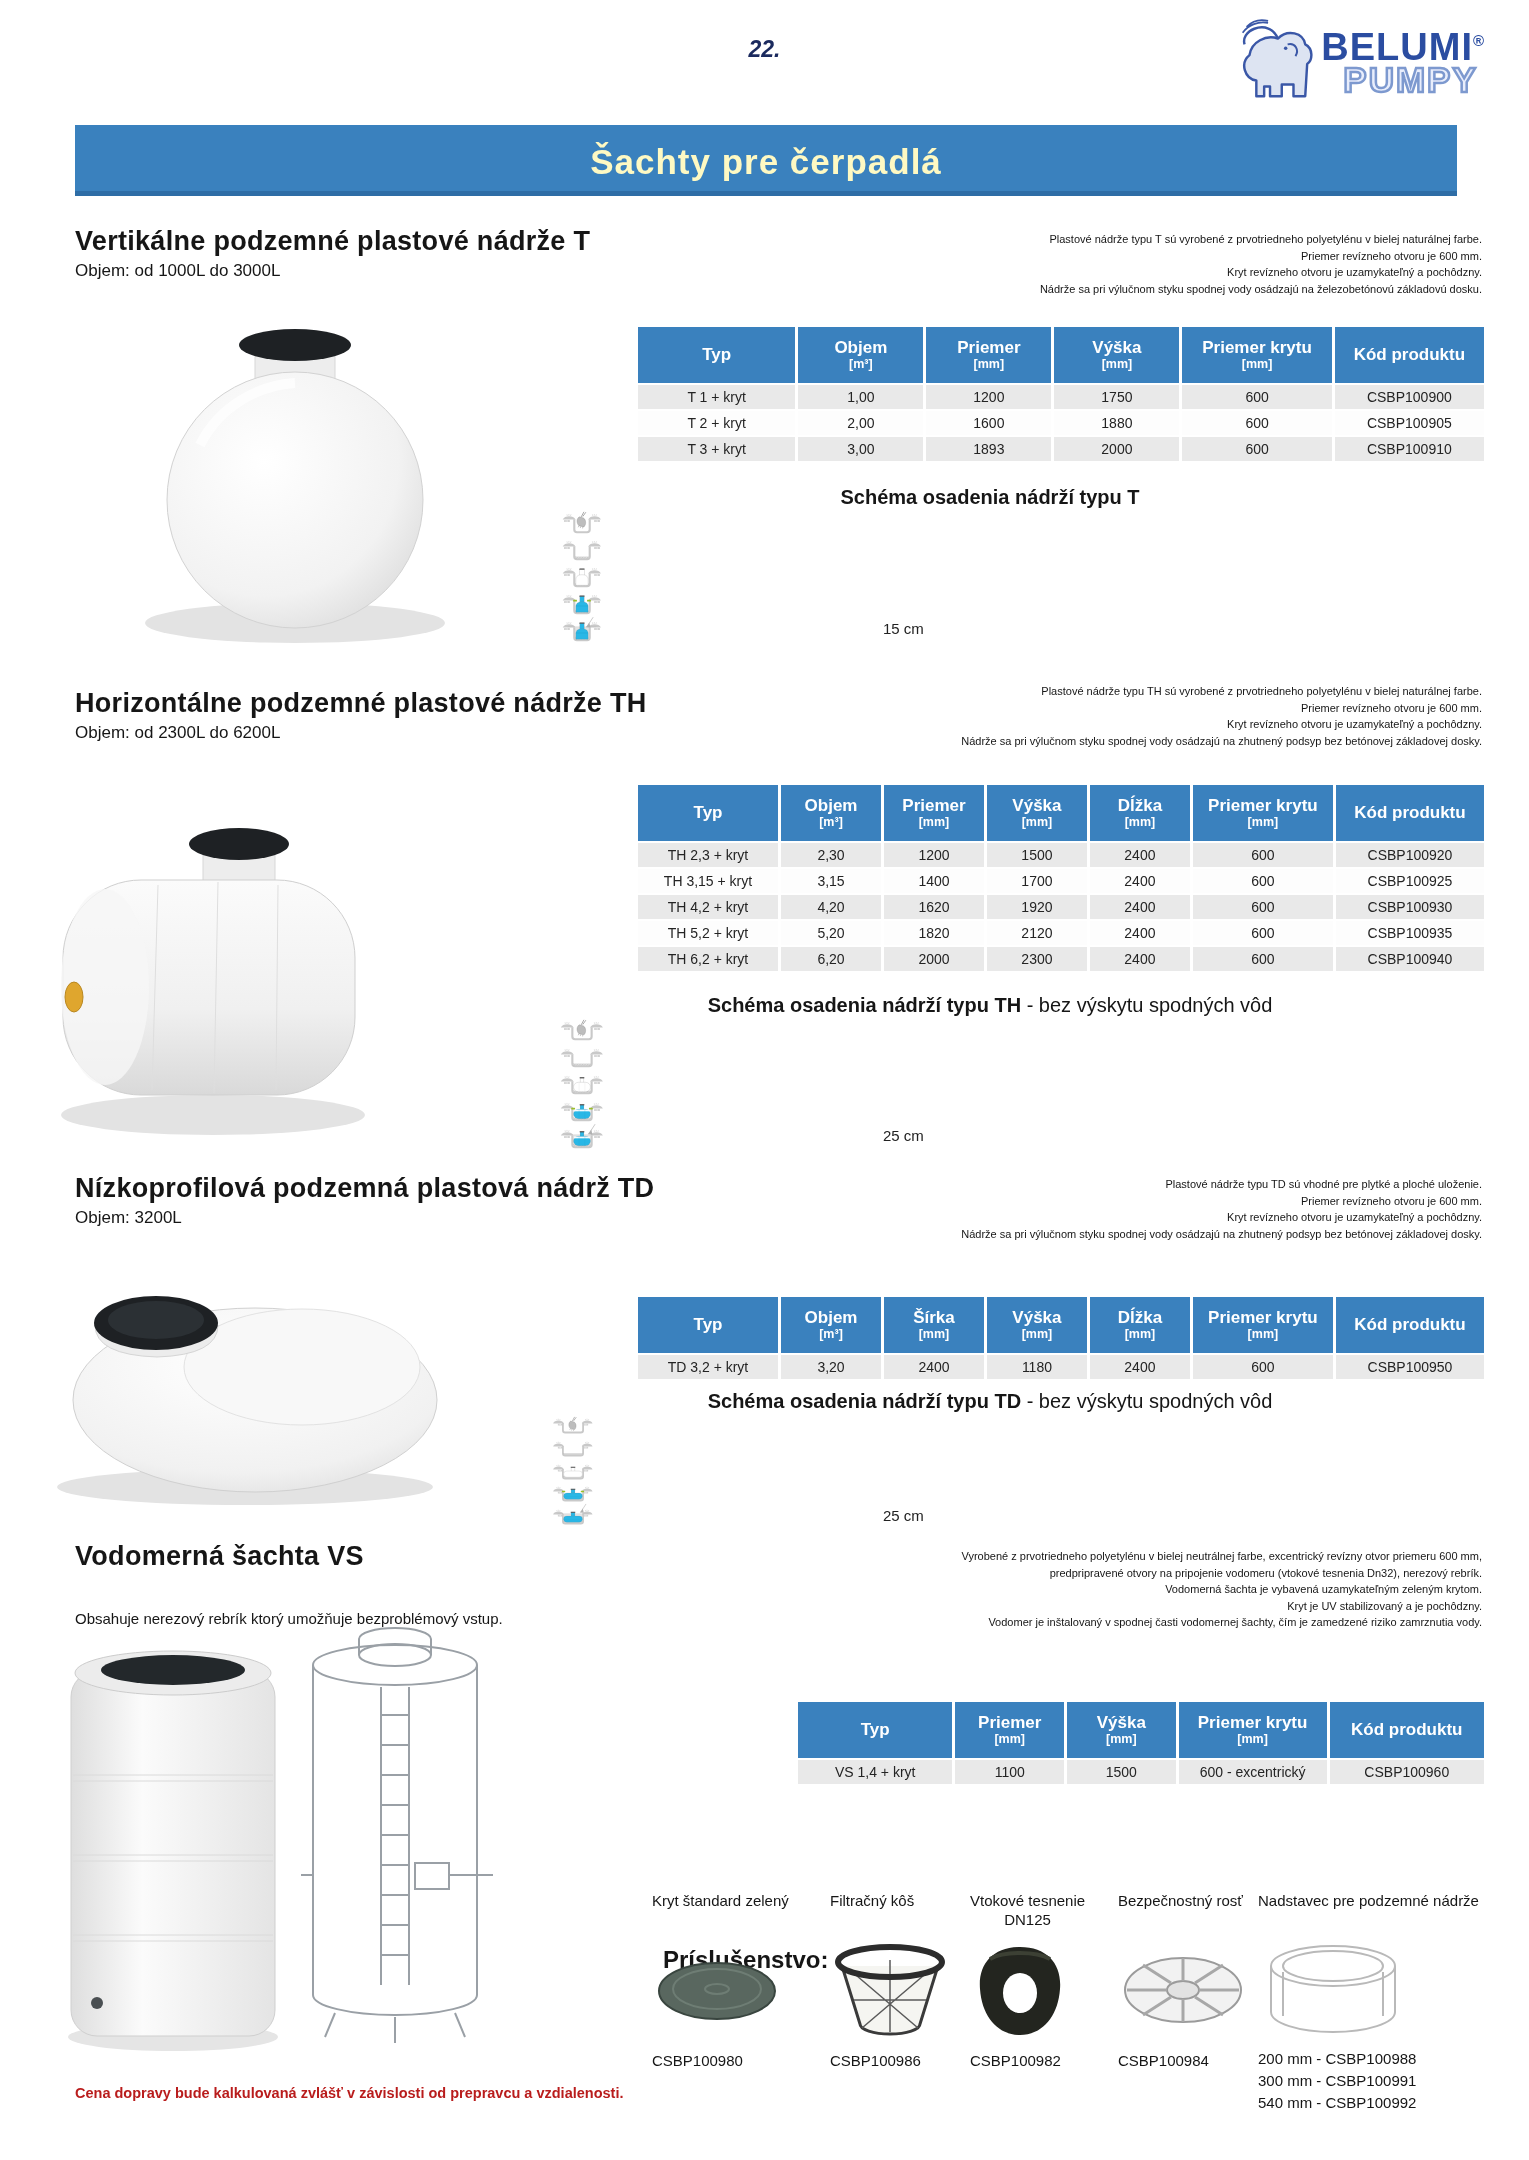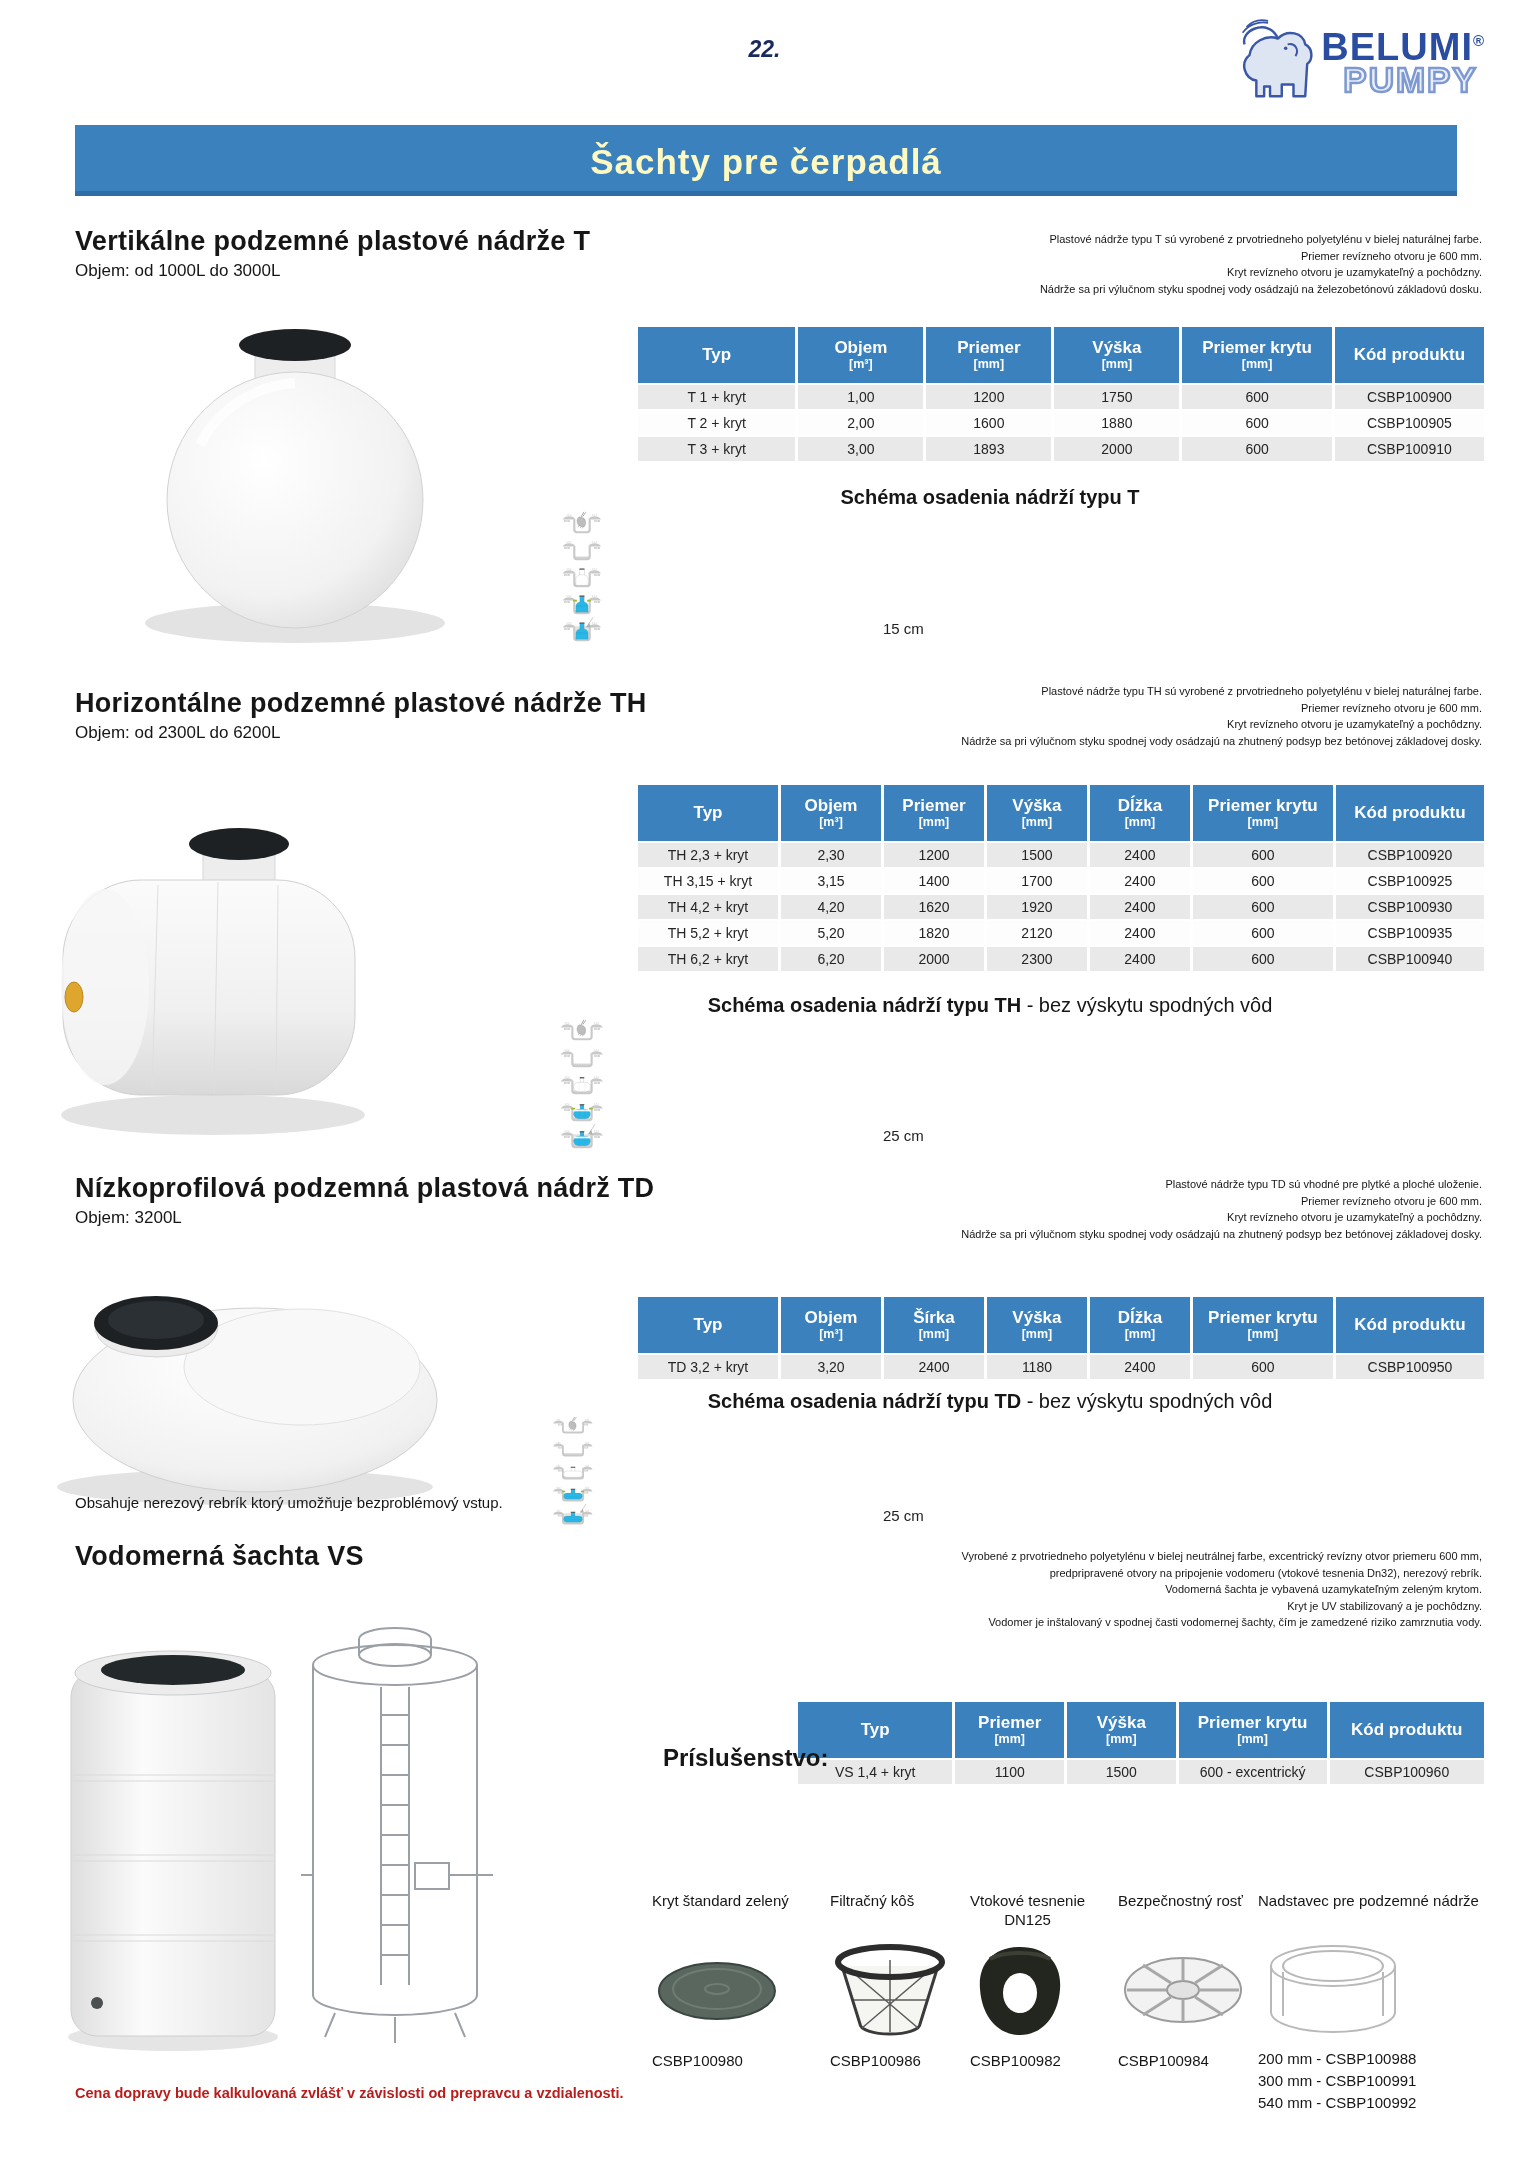--- a/index.html
+++ b/index.html
@@ -42,21 +42,21 @@
   .schema-title .st-b{font-weight:bold;}
   .schema-title .st-n{font-weight:normal;}
   .schema{position:absolute;left:488px;width:1002px;display:flex;justify-content:space-between;flex-direction:column;}
   .schema svg.stg{width:188px;height:131px;}
   .schema.schema-td svg.stg{width:170px;height:112px;}
   .depth{position:absolute;left:393px;bottom:6px;font-size:15px;color:#222;background:#fff;padding:0 2px;}
   .schema.schema-td .depth{bottom:2px;}
 
   .photo{position:absolute;}
 
-  .acc-head{position:absolute;left:663px;top:1744px;font-size:24px;font-weight:bold;color:#161616;}
+  .acc-head{position:absolute;left:663px;top:1946px;font-size:24px;font-weight:bold;color:#161616;}
   .acc-row{position:absolute;left:652px;top:1892px;width:848px;display:flex;}
   .acc-item{display:flex;flex-direction:column;align-items:flex-start;}
   .acc-item .acc-label{font-size:15px;color:#161616;text-align:center;line-height:1.25;height:42px;}
   .acc-item .acc-img{height:112px;display:flex;align-items:center;justify-content:center;}
   .acc-item .acc-code{font-size:15px;color:#161616;margin-top:6px;text-align:center;}
   .acc-item .acc-codes{font-size:15px;color:#161616;margin-top:2px;text-align:left;line-height:1.45;}
 
   .footer-note{position:absolute;left:75px;top:2085px;font-size:14.5px;font-weight:bold;color:#b91c1c;}
 </style>
 </head>
@@ -617,21 +617,21 @@
         <rect x="81" y="54" width="28" height="5" fill="#2e2e2e"></rect>
         <rect x="37" y="80" width="116" height="38" rx="20" fill="#29b7e6" stroke="#7a7a7a"></rect>
         <path d="M37,102 h116" stroke="#1fa3cf"></path>
         <path d="M175,6 L153,40" stroke="#b0b0b0" stroke-width="3.5"></path>
         <path d="M155,34 L137,58 L161,60 Z" fill="#b0b0b0"></path>
       </svg>
     <span class="depth">25 cm</span>
   </div>
 
   <div class="sec-title" style="top:1541px">Vodomerná šachta VS</div>
-  <div class="sec-sub" style="top:1494px;font-size:15px">Obsahuje nerezový rebrík ktorý umožňuje bezproblémový vstup.</div>
+  <div class="sec-sub" style="top:1610px;font-size:15px">Obsahuje nerezový rebrík ktorý umožňuje bezproblémový vstup.</div>
   <div class="intro" style="top:1548px">
     <div>Vyrobené z prvotriedneho polyetylénu v bielej neutrálnej farbe, excentrický revízny otvor priemeru 600 mm,</div>
     <div>predpripravené otvory na pripojenie vodomeru (vtokové tesnenia Dn32), nerezový rebrík.</div>
     <div>Vodomerná šachta je vybavená uzamykateľným zeleným krytom.</div>
     <div>Kryt je UV stabilizovaný a je pochôdzny.</div>
     <div>Vodomer je inštalovaný v spodnej časti vodomernej šachty, čím je zamedzené riziko zamrznutia vody.</div>
   </div>
 
   <svg class="photo" style="left:55px;top:1625px" width="240" height="440" viewBox="0 0 240 440">
     <defs>

